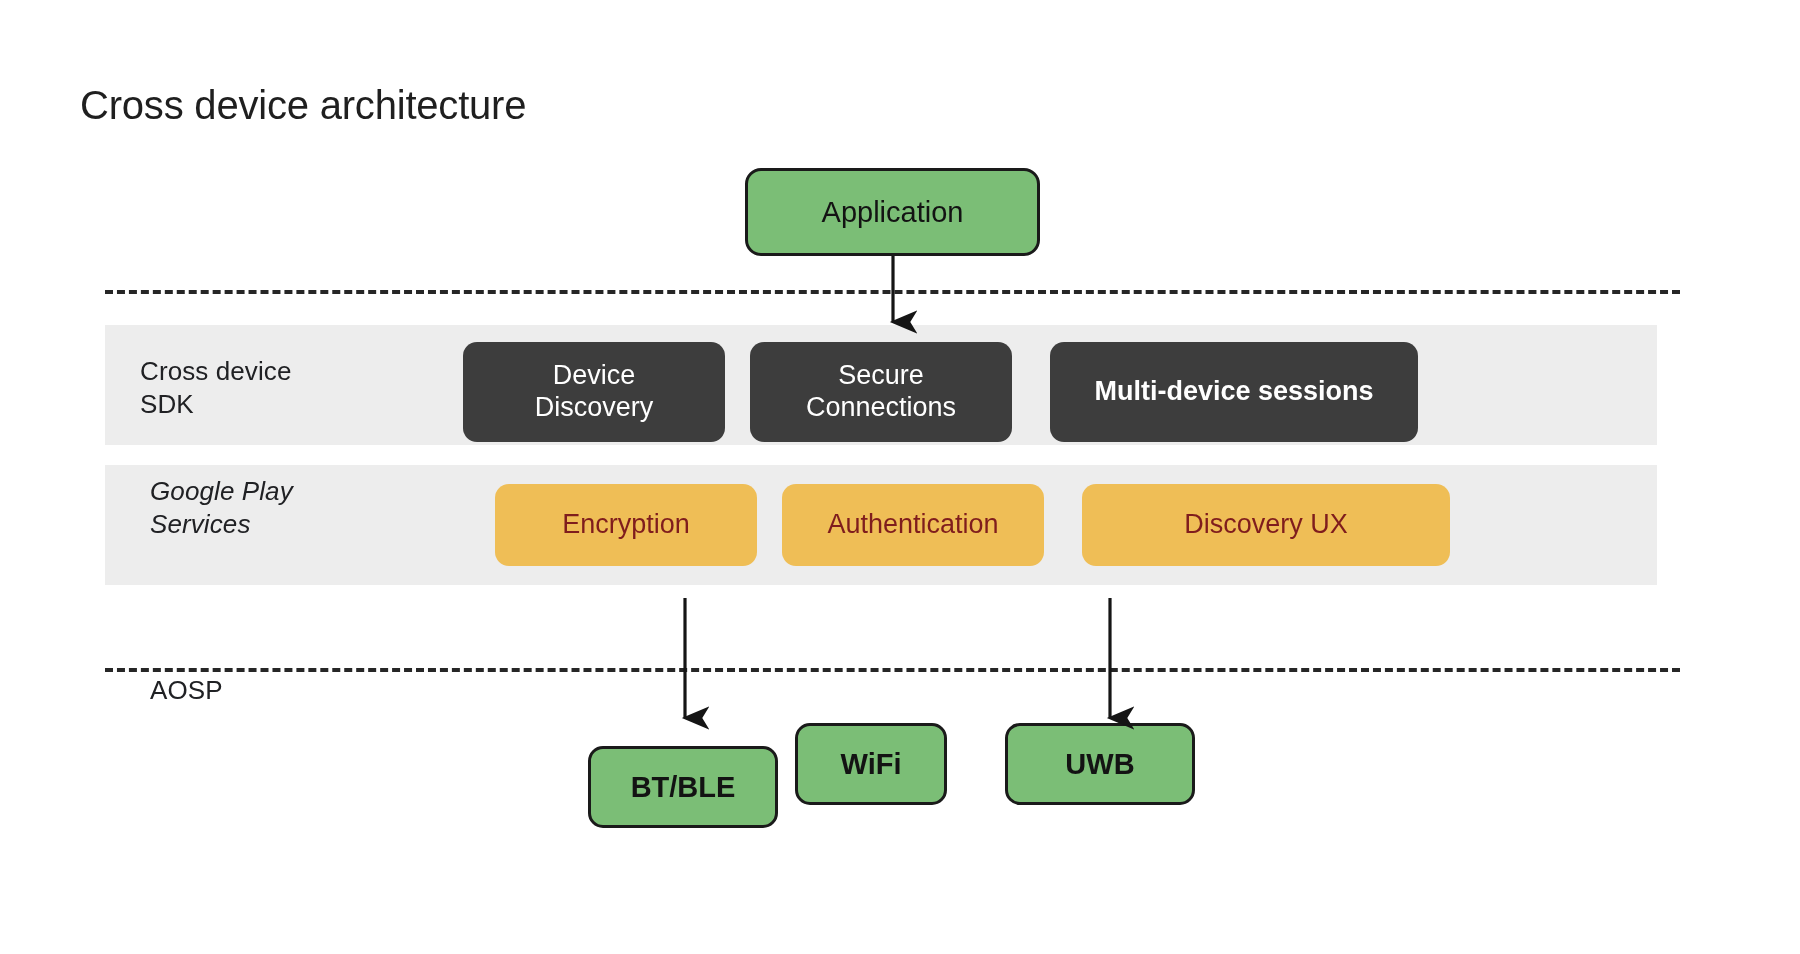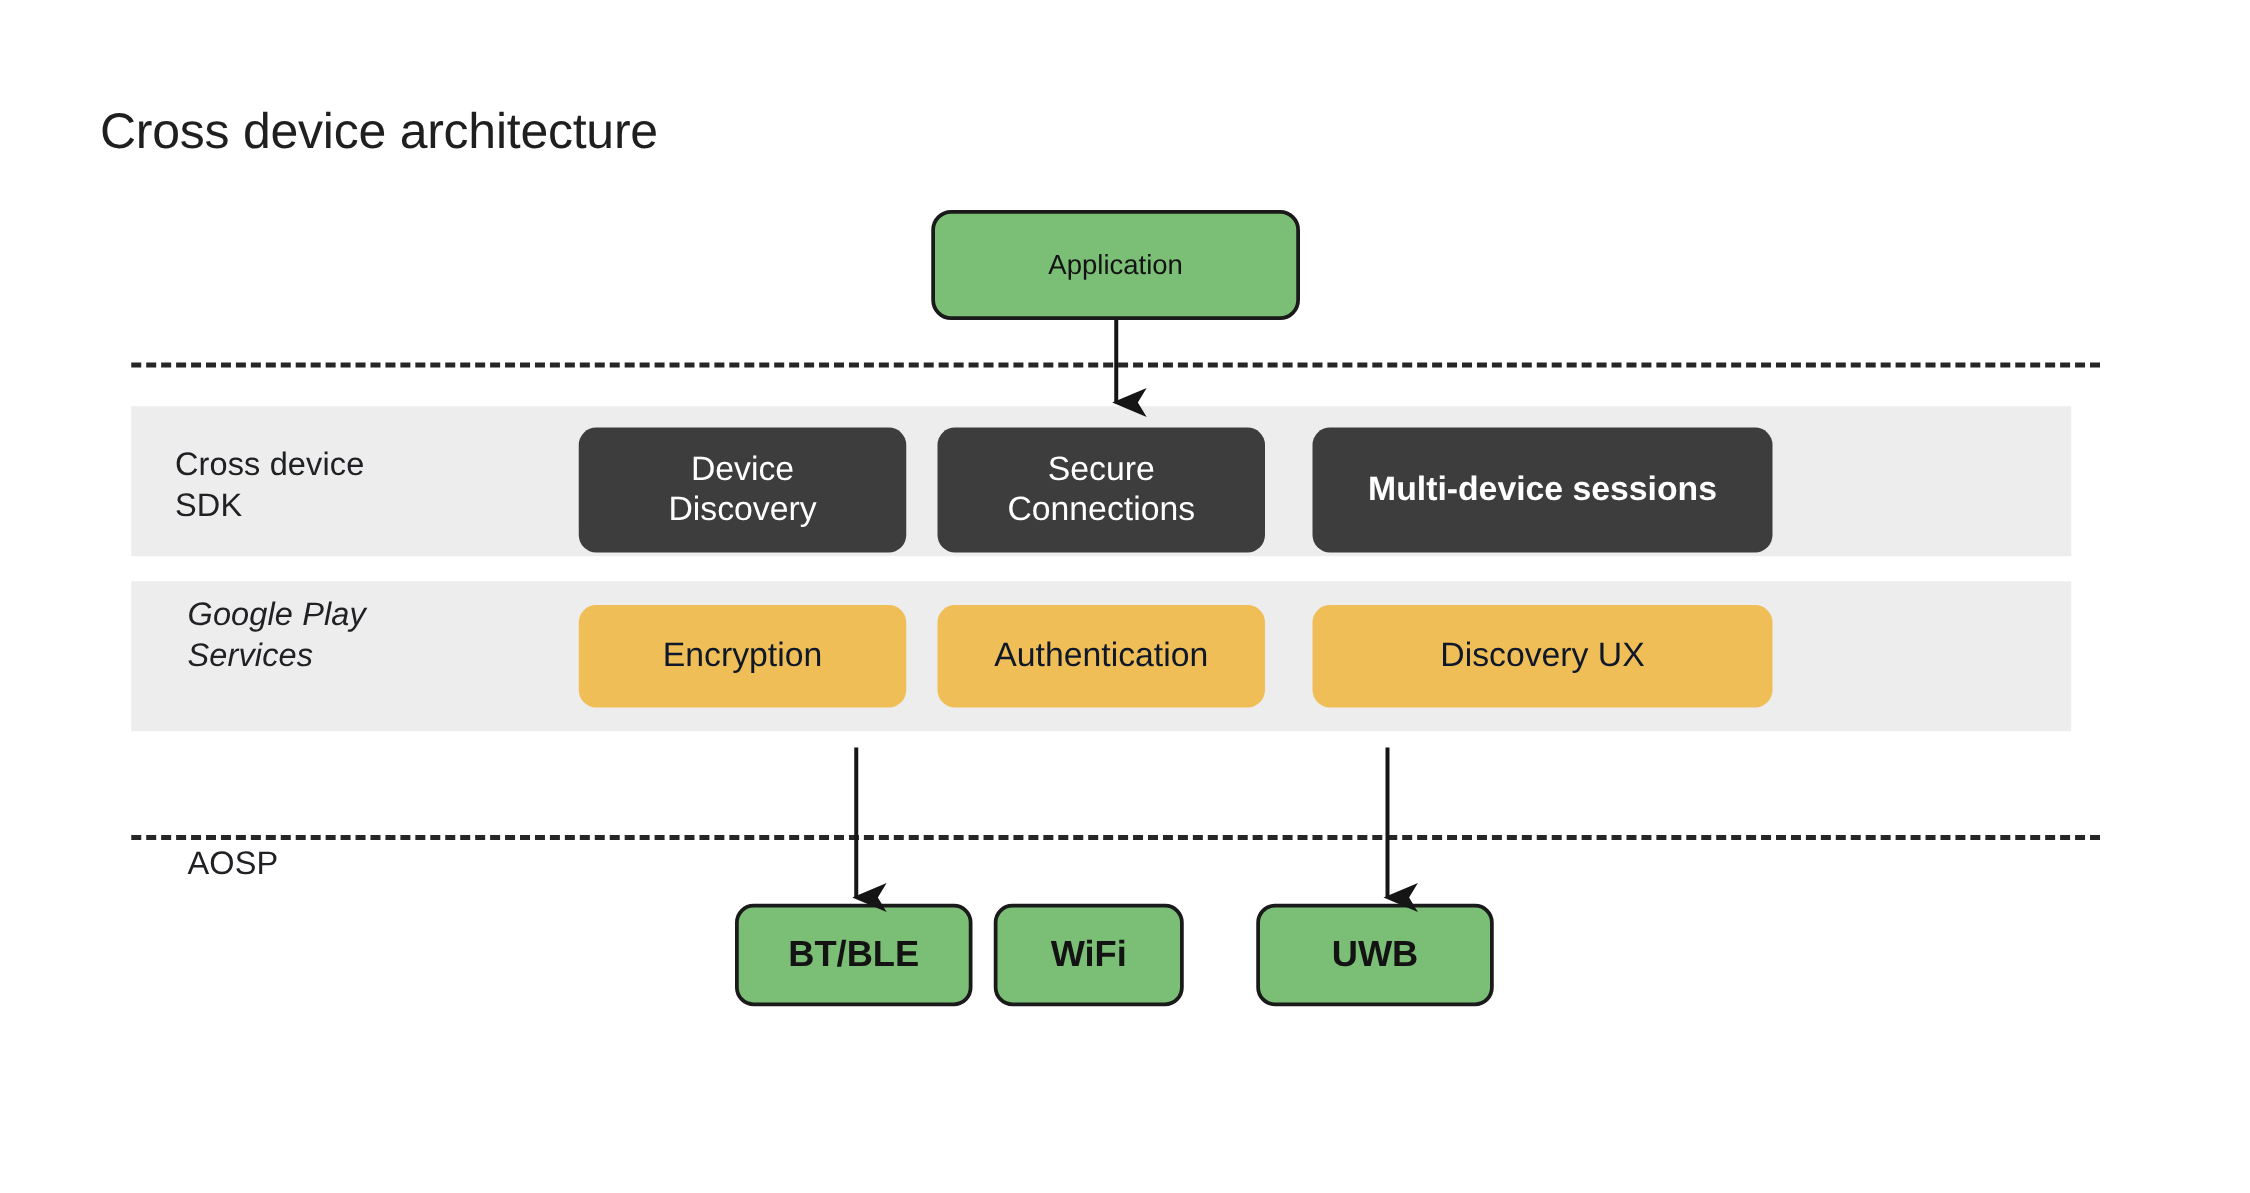--- a/index.html
+++ b/index.html
@@ -46,21 +46,21 @@
     text-align: center;
     border-radius: 15px;
     line-height: 1.18;
     white-space: pre-line;
   }
 
   .node-app {
     background: #7BBE76;
     border: 3px solid #1a1a1a;
     color: #131313;
-    font-size: 22px;
+    font-size: 29px;
     font-weight: 500;
     border-radius: 16px;
   }
 
   .node-transport {
     background: #7BBE76;
     border: 3px solid #1a1a1a;
     color: #131313;
     font-size: 29px;
     font-weight: 600;
@@ -70,24 +70,25 @@
   .chip-dark {
     background: #3d3d3d;
     color: #ffffff;
     font-size: 27px;
     font-weight: 500;
     border-radius: 14px;
   }
 
   .chip-amber {
     background: #EFBE56;
-    color: #0f172a;
+    color: #7f1d1d;
     font-size: 27px;
     font-weight: 500;
     border-radius: 14px;
+    margin-left: 32px;
   }
 
   
   .band {
     position: absolute;
     background: #ededed;
     left: 105px;
     width: 1552px;
   }
 
@@ -150,21 +151,21 @@
 Services</div>
 
   <div class="node chip-amber" style="left:463px; top:484px; width:262px; height:82px;">Encryption</div>
 
   <div class="node chip-amber" style="left:750px; top:484px; width:262px; height:82px;">Authentication</div>
 
   <div class="node chip-amber" style="left:1050px; top:484px; width:368px; height:82px;">Discovery UX</div>
 
   <div class="band-label" style="left:150px; top:628px;margin-top:46px;">AOSP</div>
 
-  <div class="node node-transport" style="left:588px; top:723px; width:190px; height:82px;">BT/BLE</div>
+  <div class="node node-transport" style="left:588px; top:746px; width:190px; height:82px;">BT/BLE</div>
 
   <div class="node node-transport" style="left:795px; top:723px; width:152px; height:82px;">WiFi</div>
 
   <div class="node node-transport" style="left:1005px; top:723px; width:190px; height:82px;">UWB</div>
 
   <svg id="arrow-layer" viewBox="0 0 1800 954" width="1800" height="954">
     <defs>
       <marker id="arrowhead" markerWidth="9" markerHeight="9" refX="4.2" refY="7.6" orient="auto" markerUnits="strokeWidth">
         <path d="M 0.6 0 L 4.2 8.6 L 7.8 0 L 4.2 2.2 Z" fill="#151515"></path>
       </marker>

